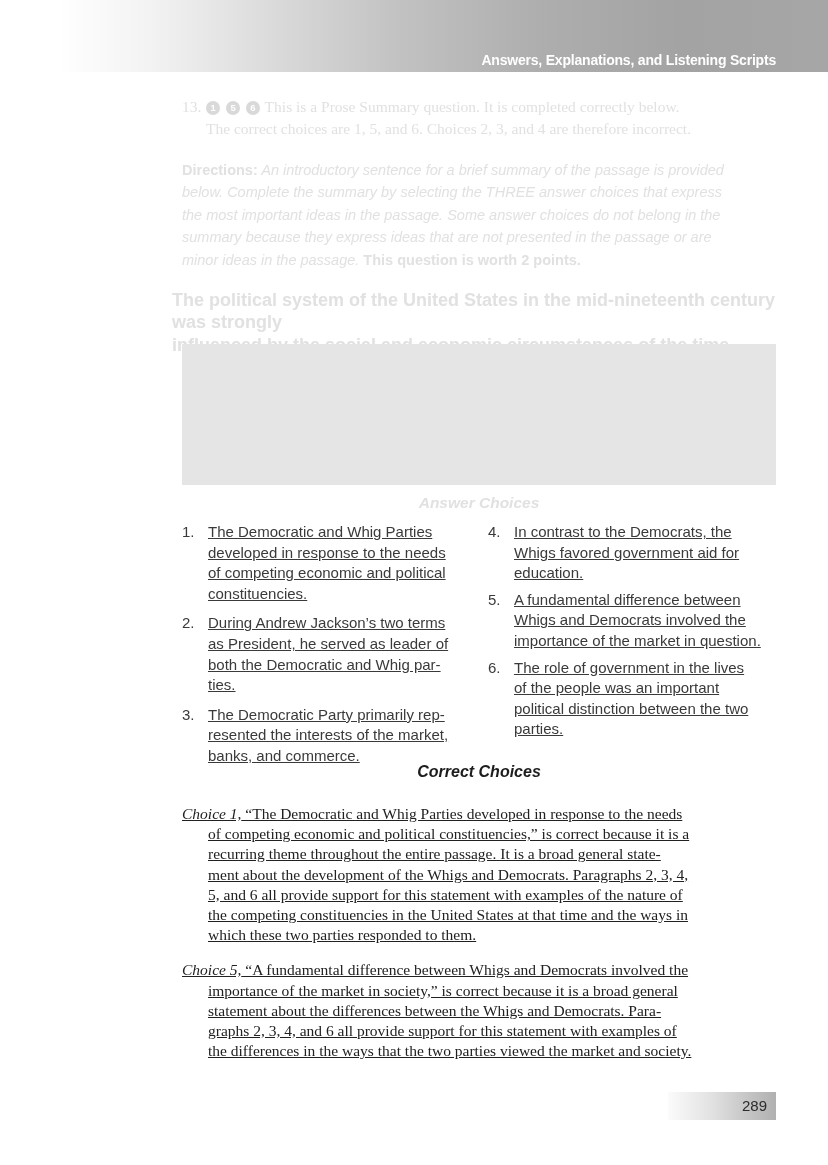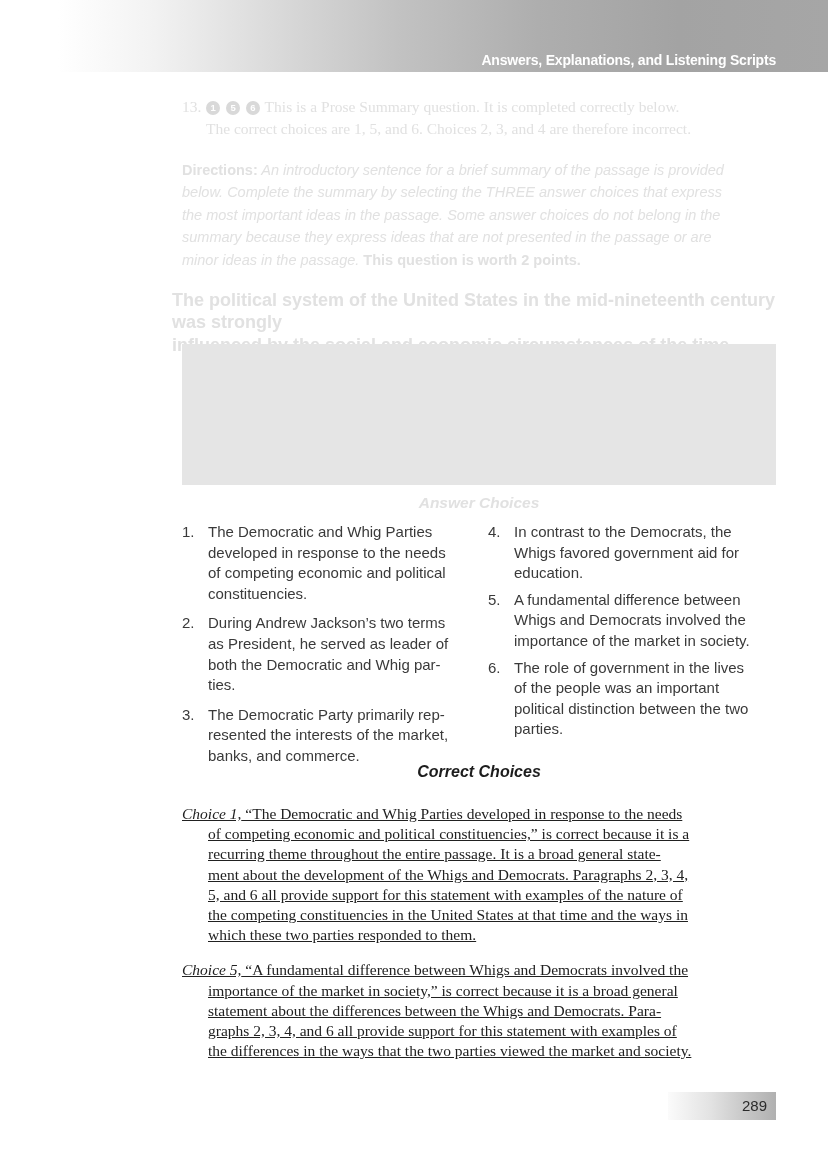--- a/index.html
+++ b/index.html
@@ -83,21 +83,21 @@
   .ac-col-left{width:272px;margin-right:34px;}
   .ac-col-right{flex:1;}
   .ac-item{
     display:flex;
     font-size:15px;line-height:20.6px;
     color:var(--answer-text);
   }
   .ac-col-left .ac-item{margin-bottom:9px;}
   .ac-col-right .ac-item{margin-bottom:6px;}
   .ac-num{flex:none;width:26px;}
-  .ac-text{white-space:pre-line;}
+  .ac-text{white-space:pre-line;text-decoration:underline;}
   
   .cc-heading{
     position:absolute;left:182px;top:763px;width:594px;
     text-align:center;
     font-size:16px;font-weight:bold;font-style:italic;
     color:#1d1d1d;
   }
   .cc-paras{
     position:absolute;left:182px;top:804px;width:620px;
     font-family:"Liberation Serif",serif;
@@ -174,21 +174,21 @@
       <div class="ac-item">
         <span class="ac-num">4.</span>
         <span class="ac-text">In contrast to the Democrats, the
 Whigs favored government aid for
 education.</span>
       </div>
       <div class="ac-item">
         <span class="ac-num">5.</span>
         <span class="ac-text">A fundamental difference between
 Whigs and Democrats involved the
-importance of the market in society.</span>
+importance of the market in question.</span>
       </div>
       <div class="ac-item">
         <span class="ac-num">6.</span>
         <span class="ac-text">The role of government in the lives
 of the people was an important
 political distinction between the two
 parties.</span>
       </div>
     </div>
   </div>

